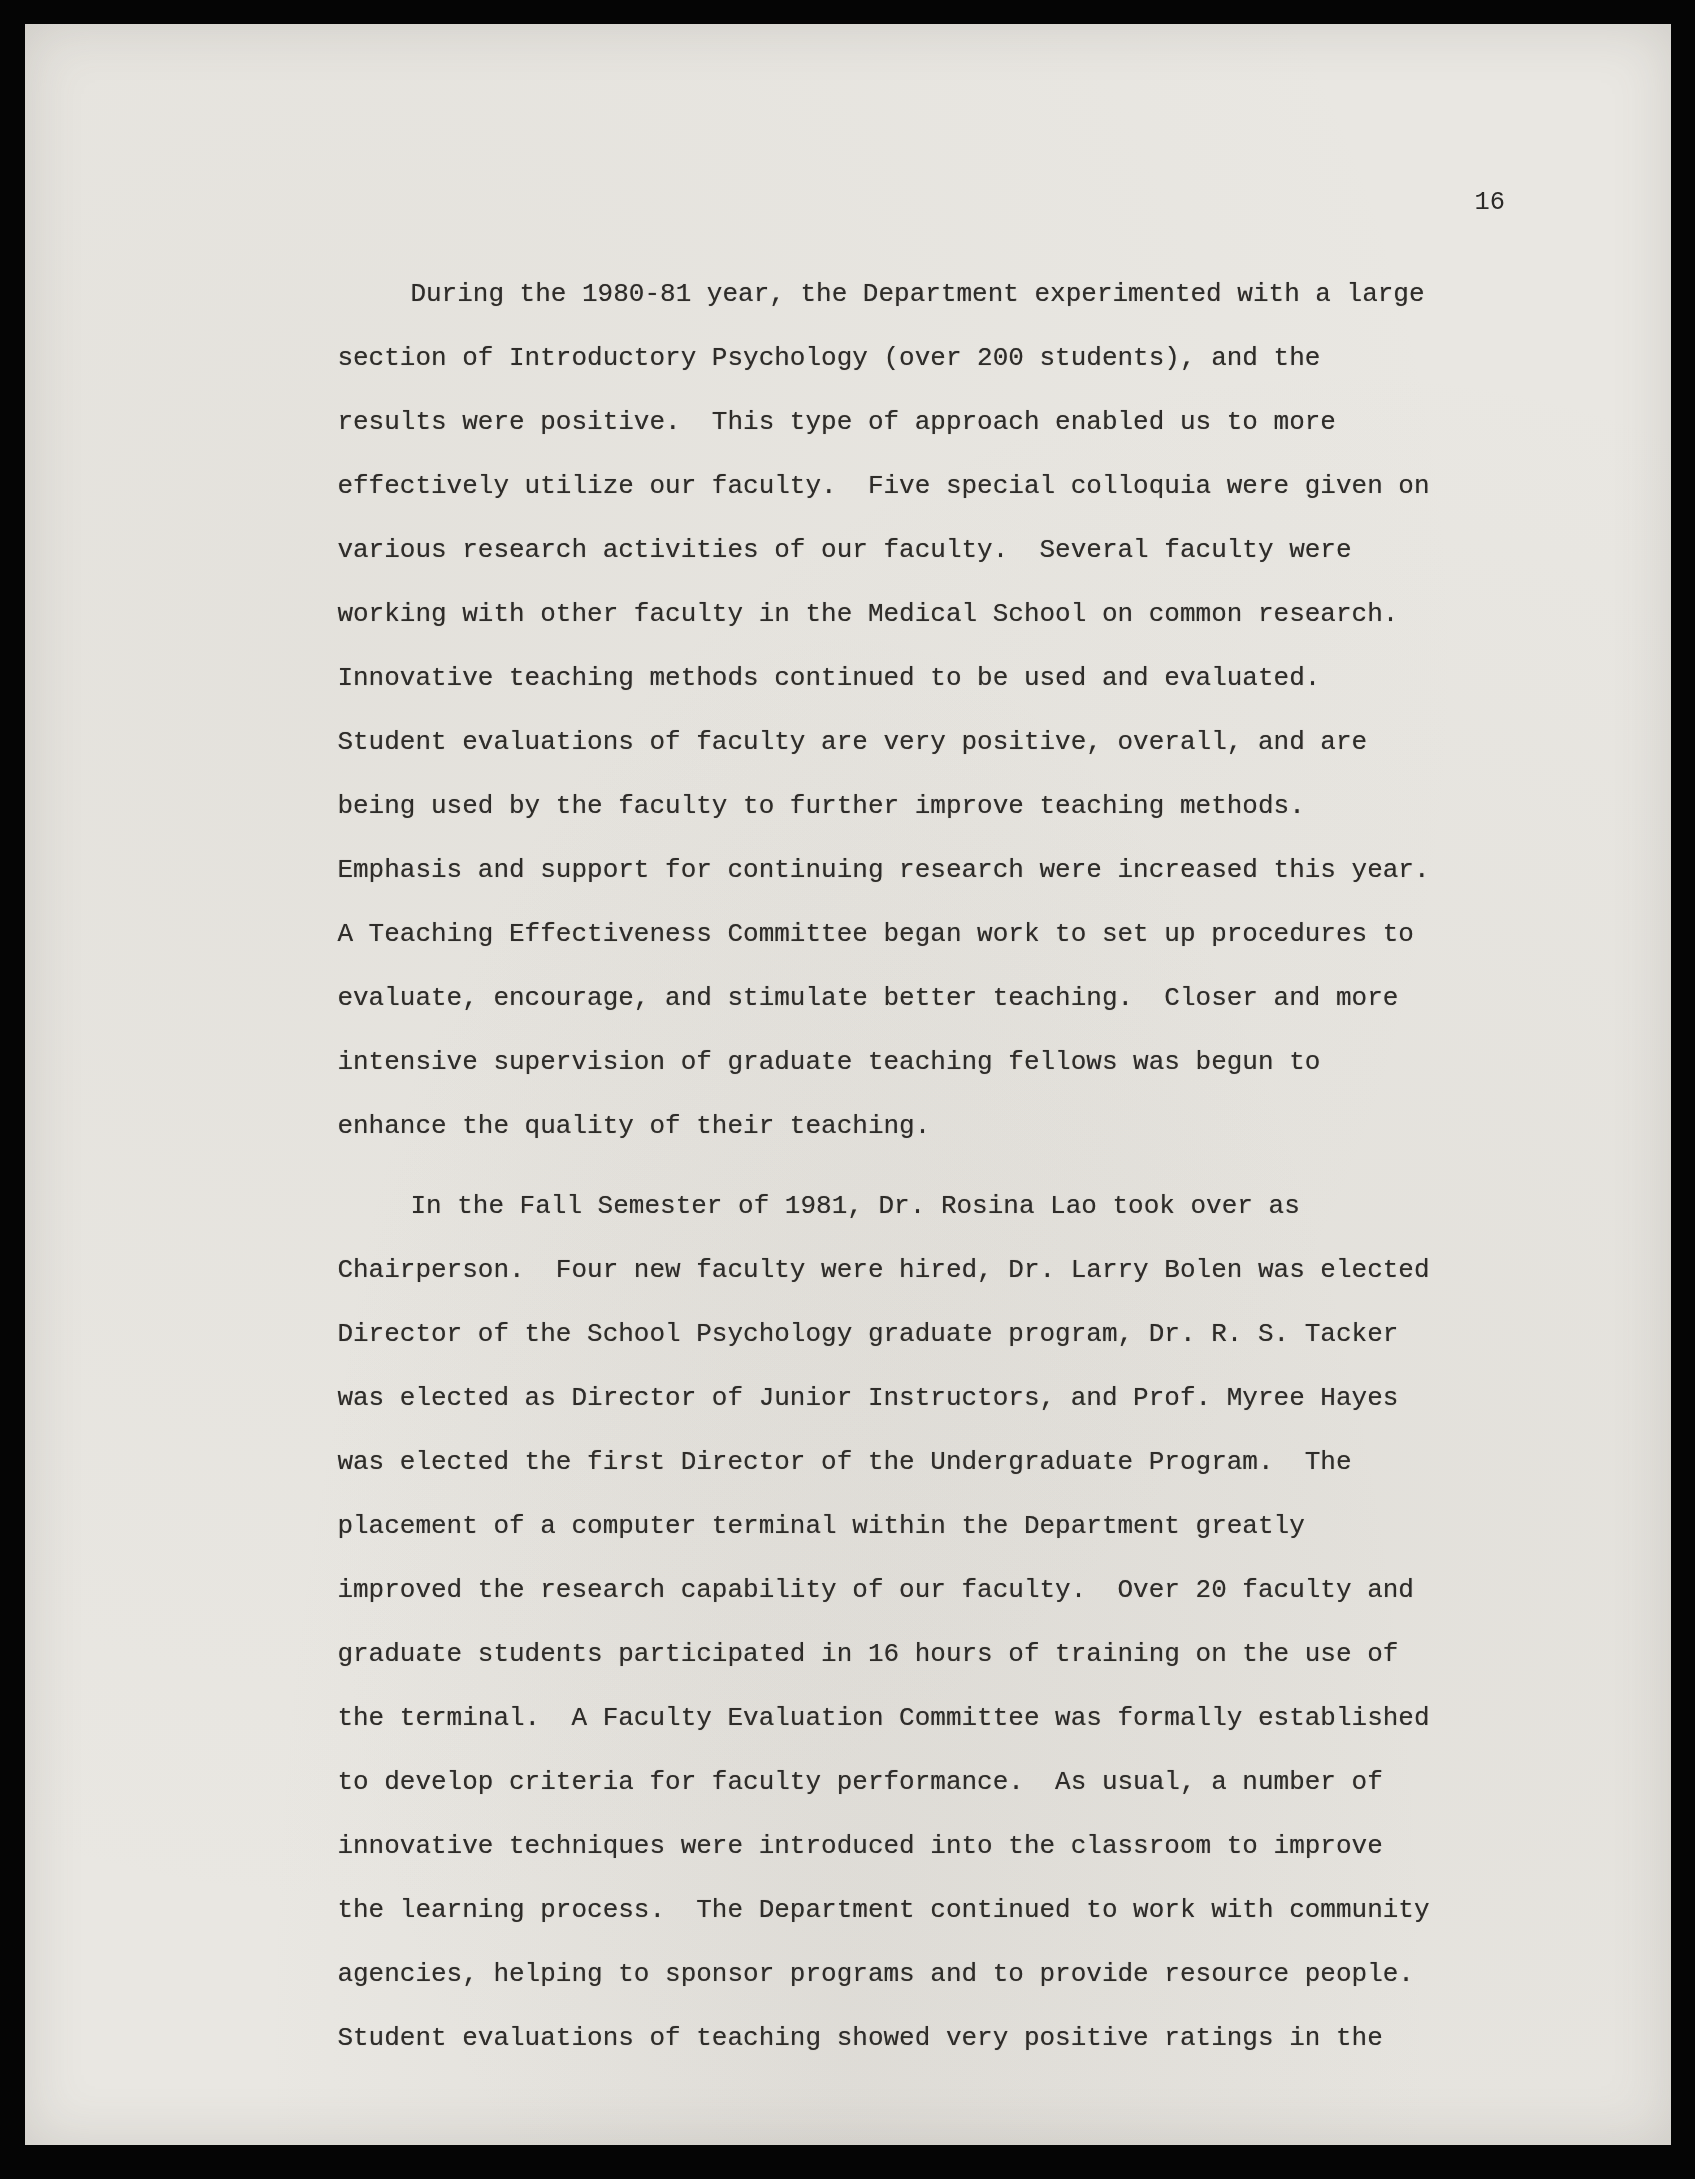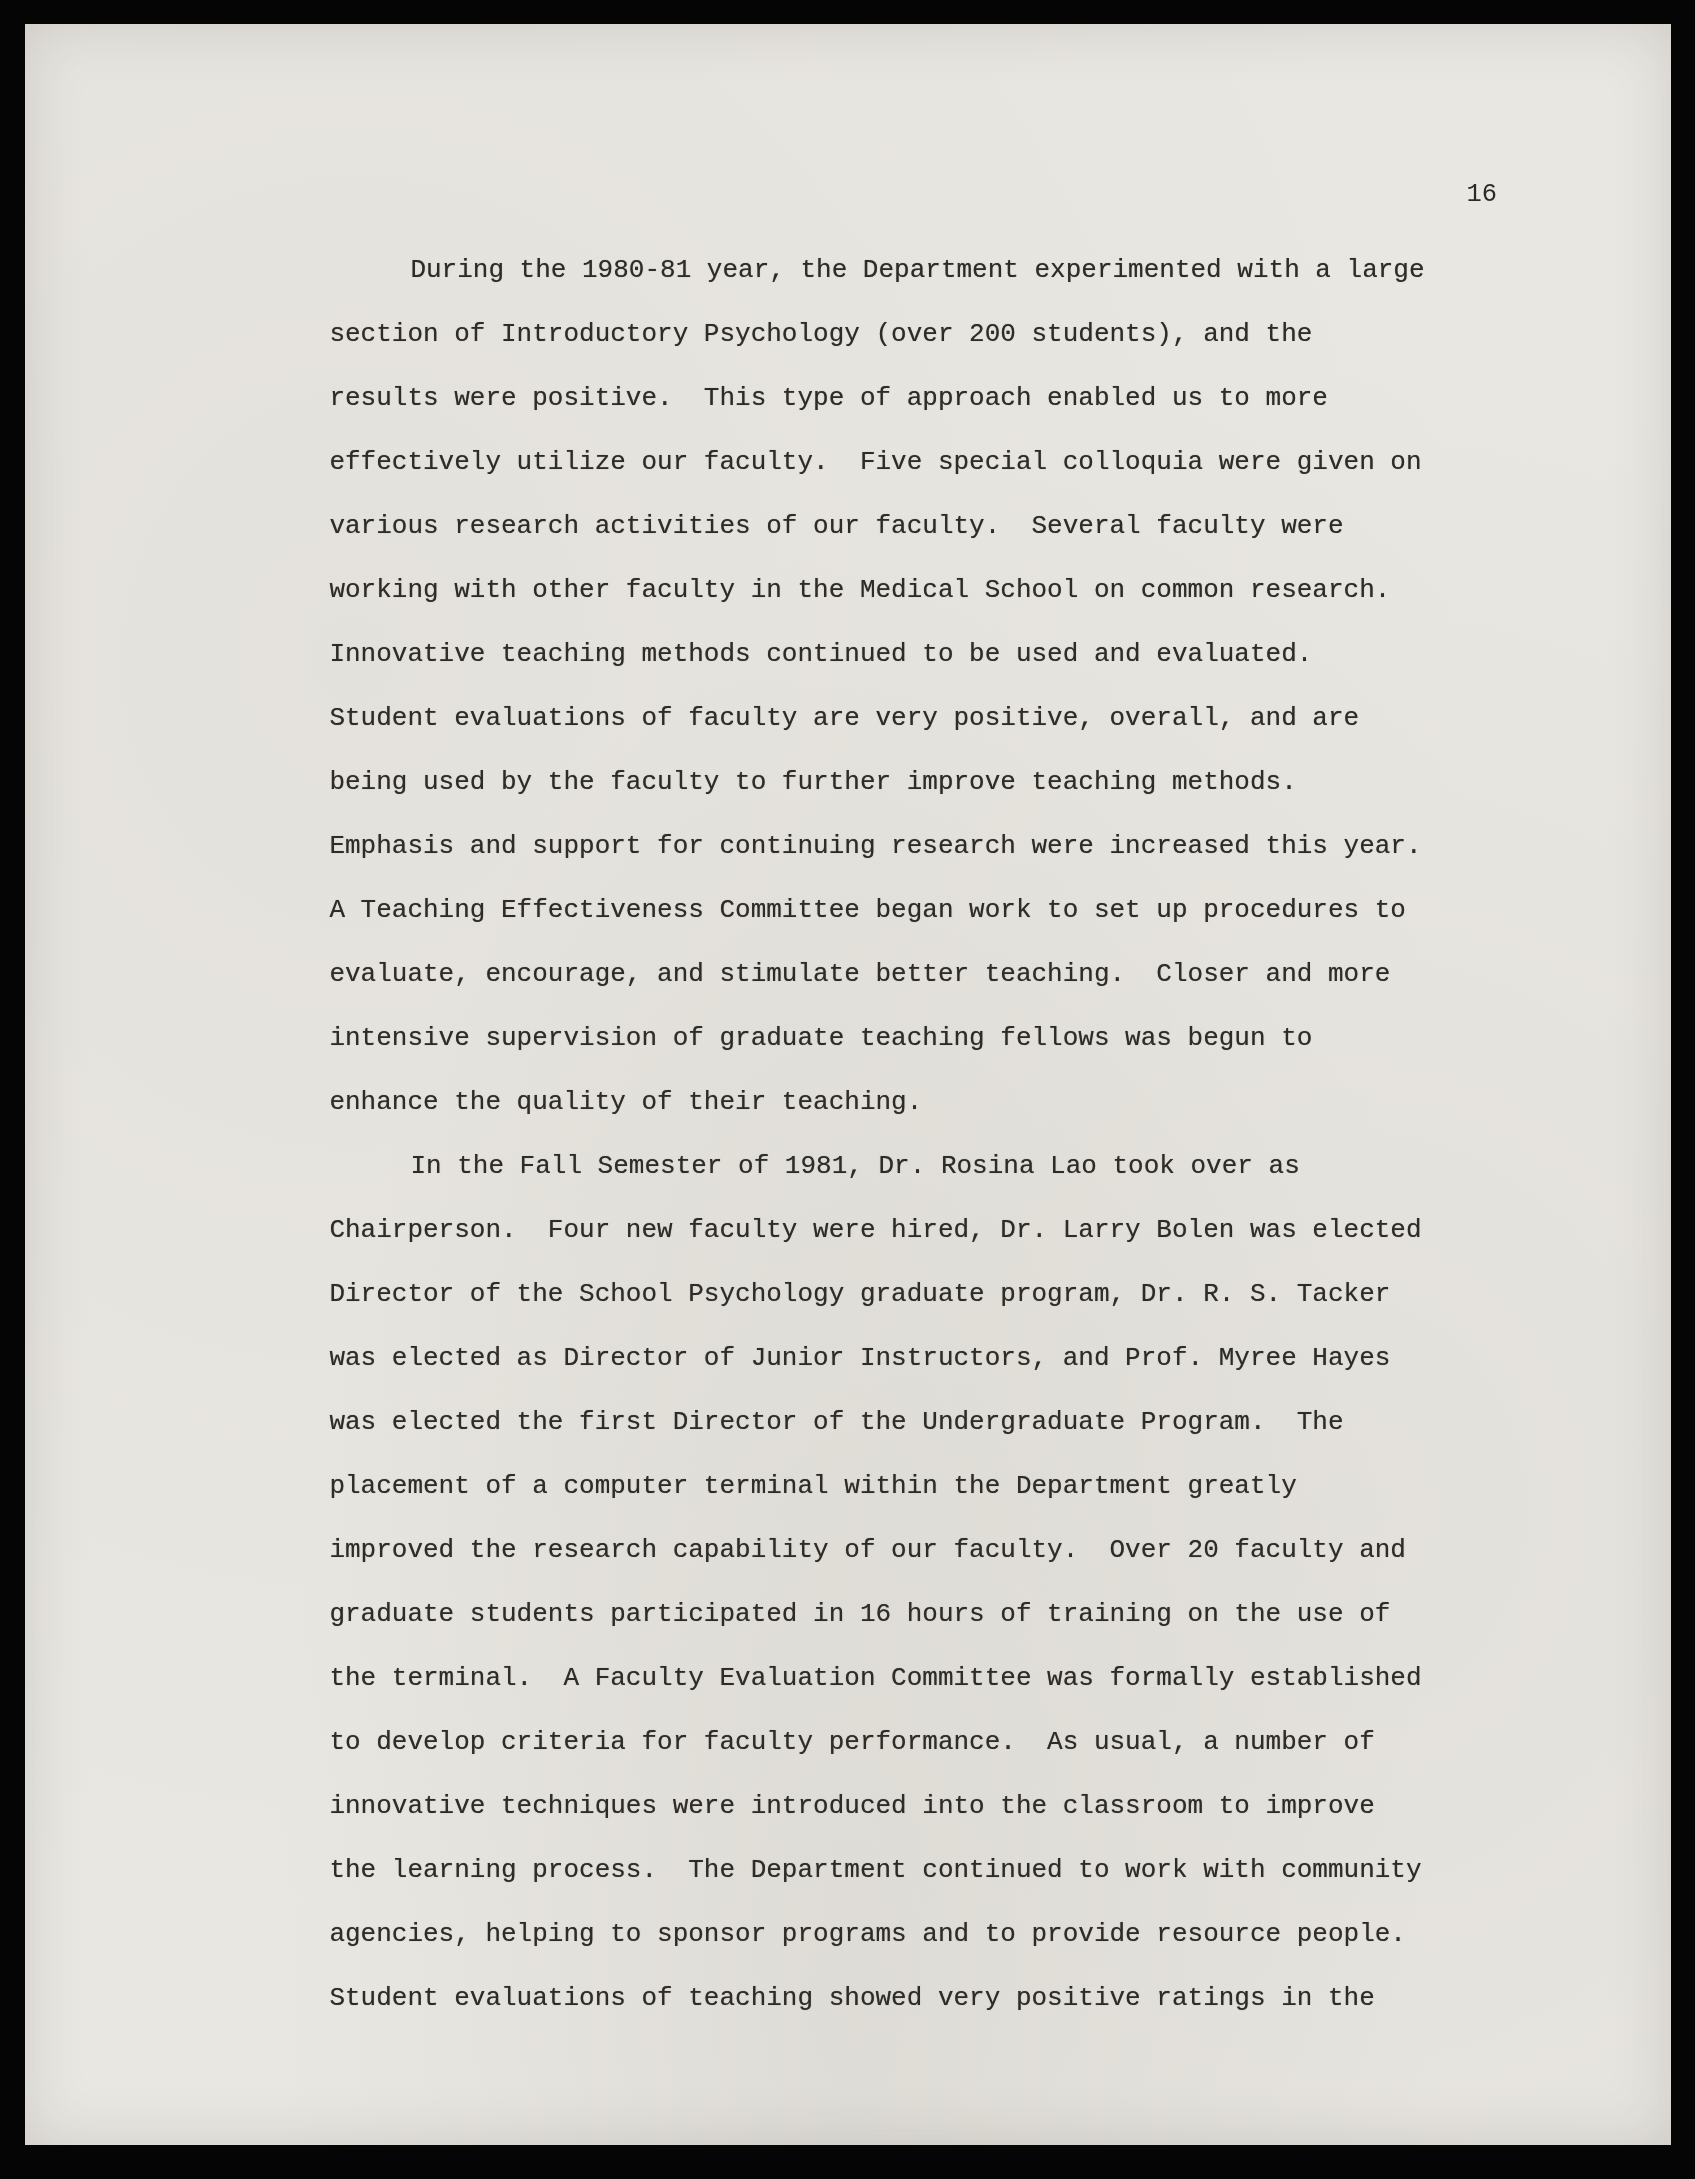--- a/index.html
+++ b/index.html
@@ -1,15 +1,15 @@
 <!DOCTYPE html>
 <html style="font-size:13.6px"><head>
 <meta charset="utf-8">
 <style>
-  * { margin: 0; padding: 0; box-sizing: border-box; }
+  * { margin: 0; padding: 8px; box-sizing: border-box; }
 
   html, body {
     width: 1695px;
     height: 2179px;
     background: #050505;
     font-family: "Liberation Mono", "DejaVu Sans Mono", monospace;
     overflow: hidden;
   }
 
   .scan-frame {
@@ -46,21 +46,21 @@
     position: absolute;
     top: 214px;
     left: 288px;
     width: 1187px;
     color: #2e2c29;
     font-size: 26px;
     line-height: 64px;
     text-shadow: 0 0 0.8px rgba(46,44,41,0.55);
   }
 
-  .paragraph { white-space: pre; margin-left: 16px; }
+  .paragraph { white-space: pre; }
 
   .text-line { white-space: pre; height: 64px; }
 
   .paragraph.indented .text-line:first-child { padding-left: 81px; }
 </style>
 </head>
 <body>
 
 <div class="scan-frame">
   <div class="paper">

